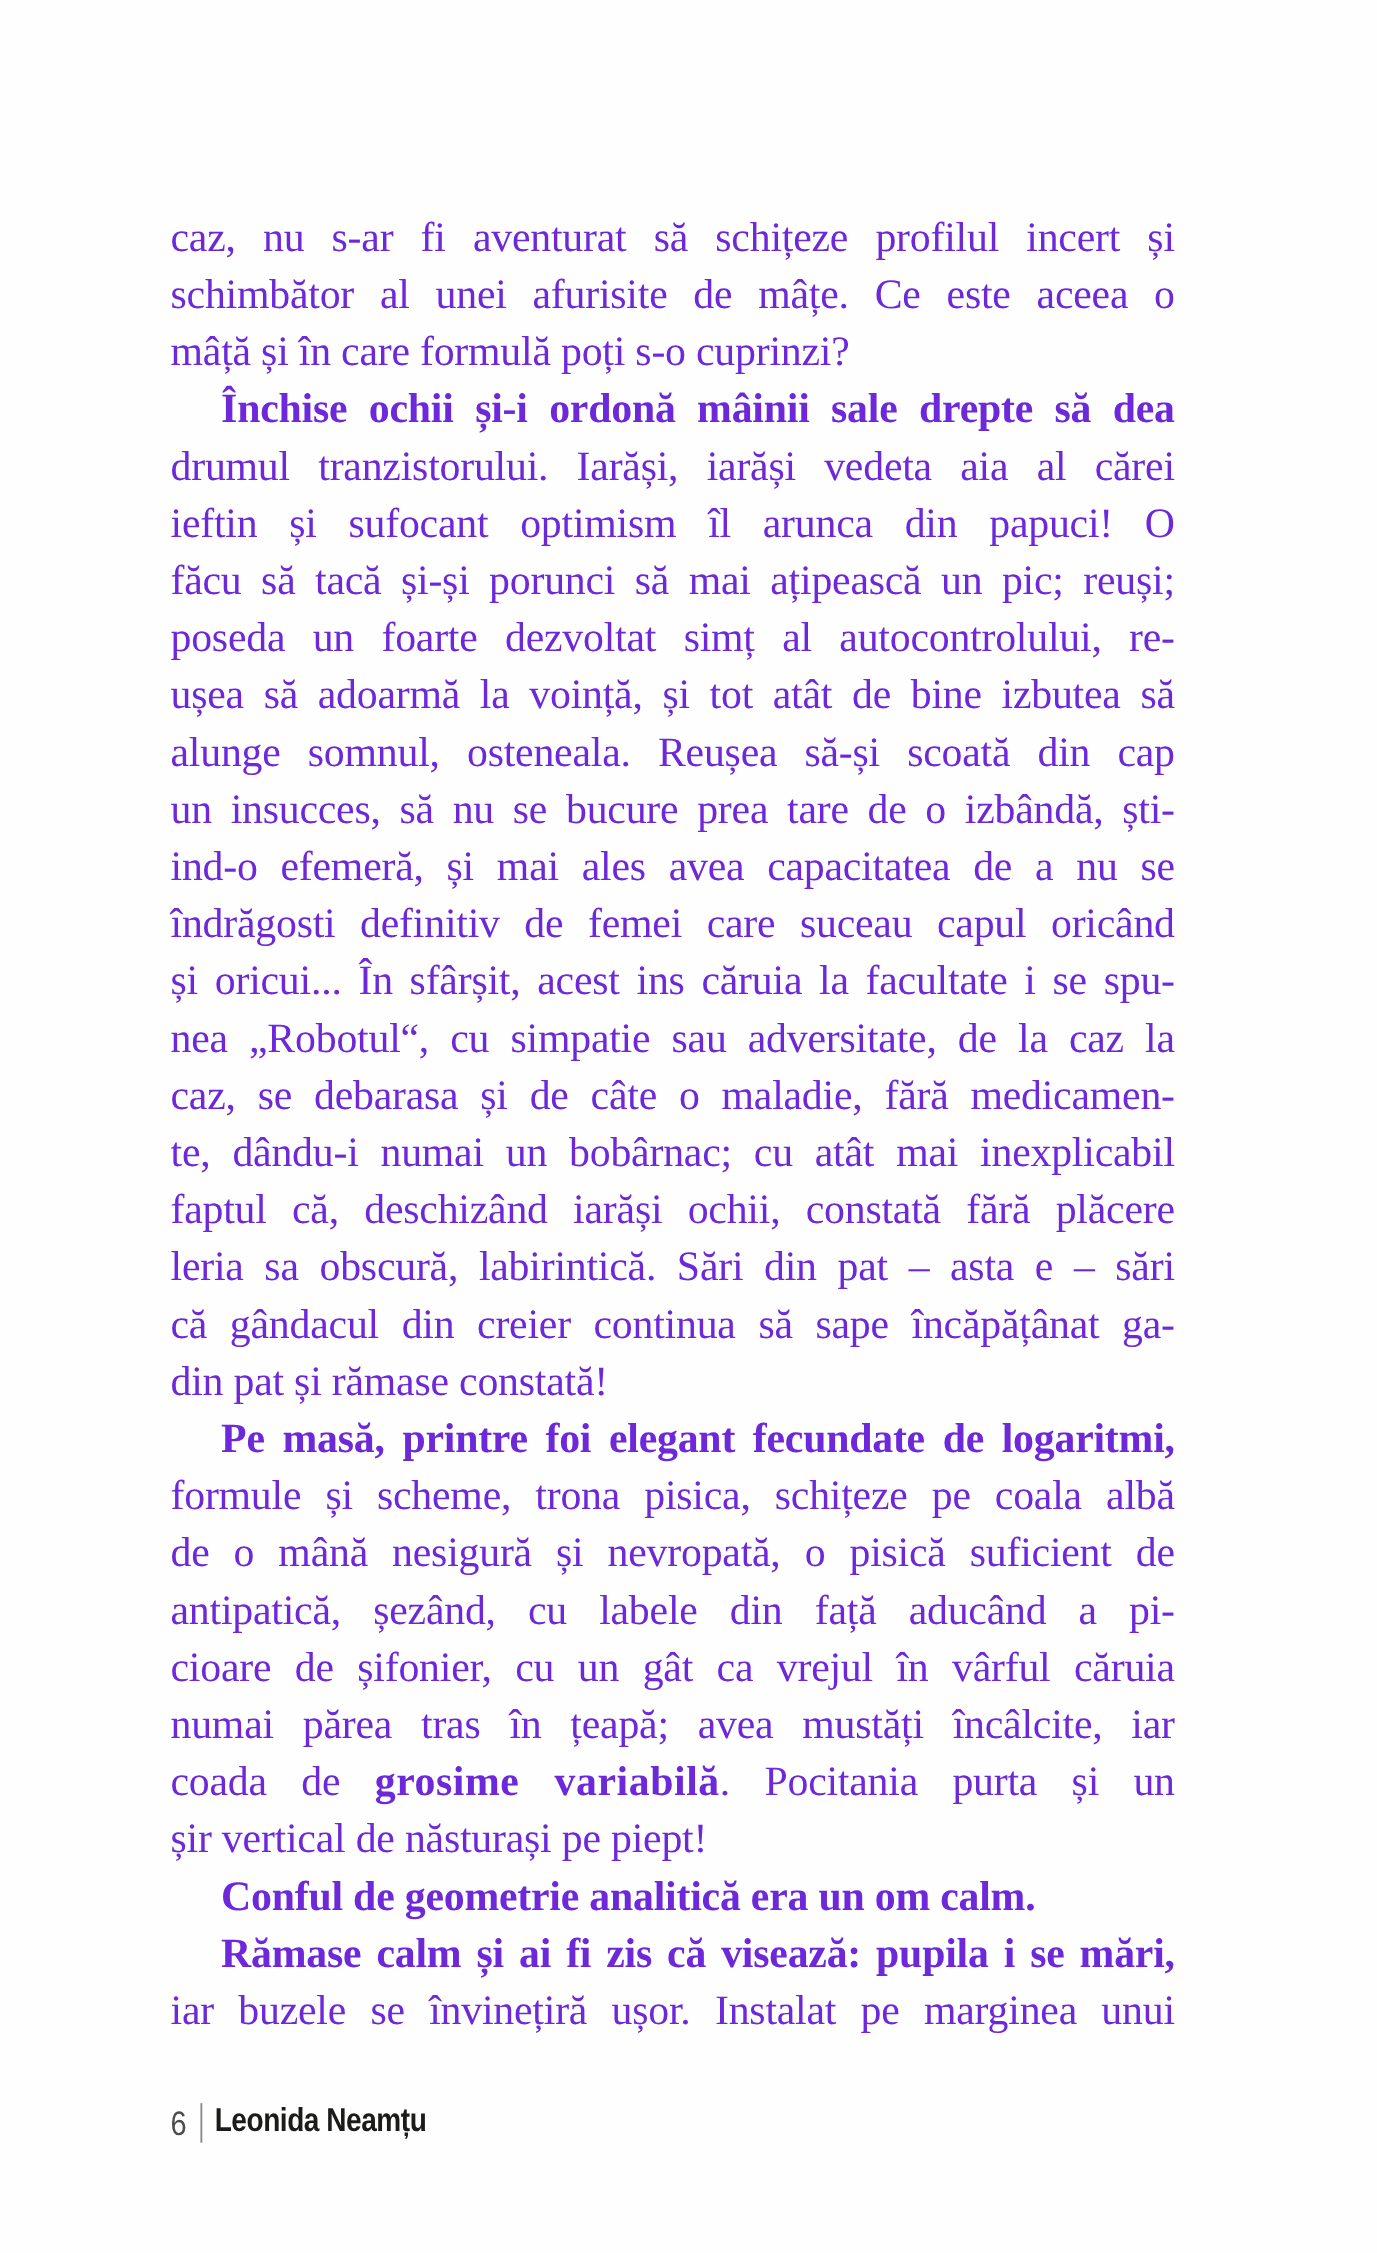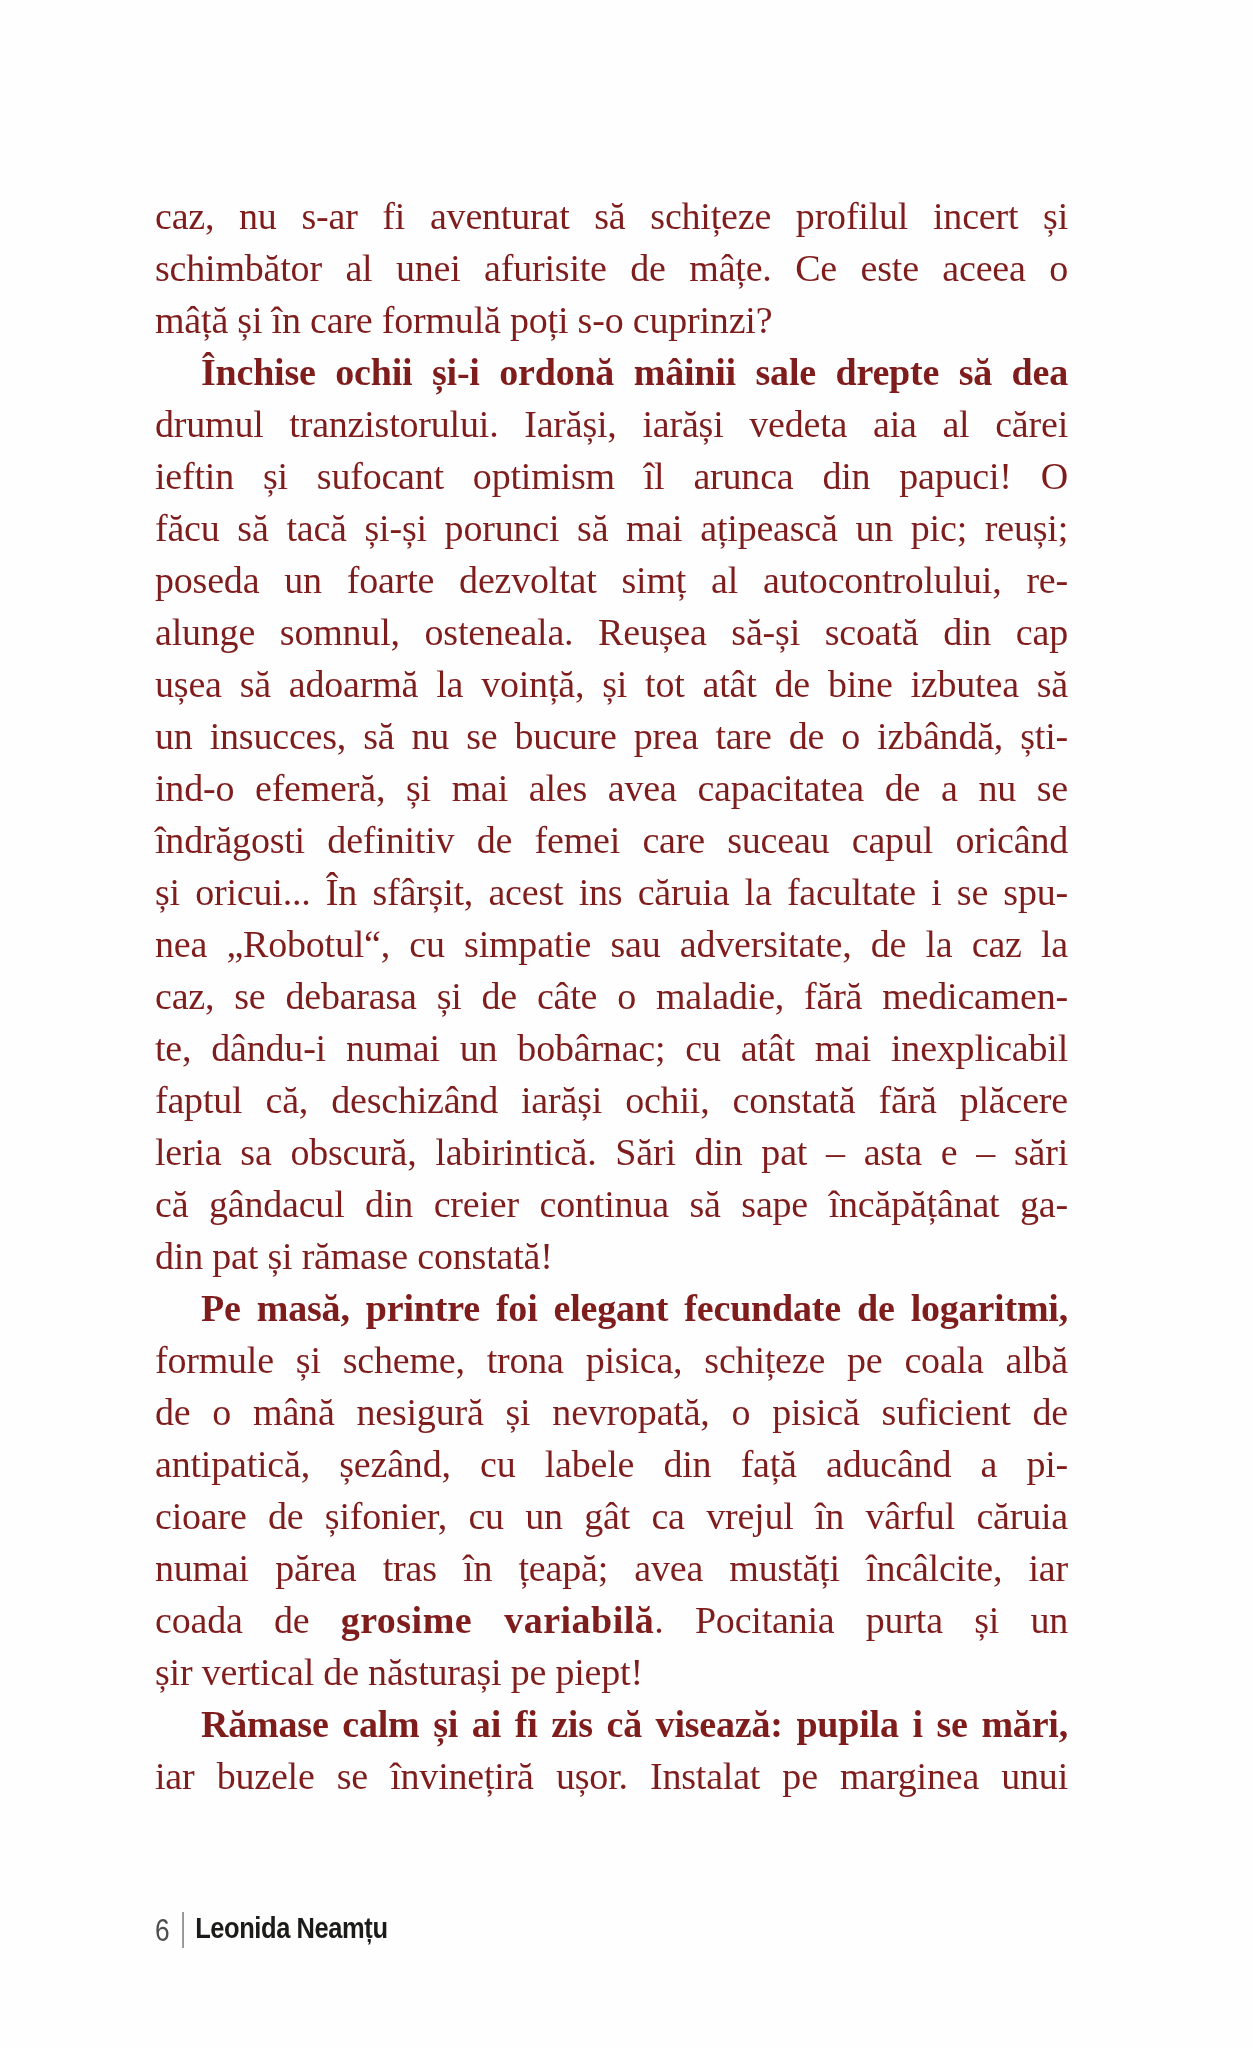--- a/index.html
+++ b/index.html
@@ -13,21 +13,21 @@
     height: 2048px;
     background: #fefefe;
     overflow: hidden;
     font-family: "Liberation Serif", serif;
   }
   .text-block {
     position: absolute;
     left: 155px;
     top: 190px;
     width: 913px;
-    color: #7f1d1d;
+    color: #6d28d9;
     font-size: 38px;
     line-height: 52px;
     letter-spacing: -0.2px;
   }
   .line {
     height: 52px;
     white-space: normal;
     text-align: left;
   }
   .line.justify {
@@ -81,41 +81,42 @@
 
   <div class="text-block">
       <div class="line justify"><span>caz, nu s-ar fi aventurat să schițeze profilul incert și</span></div>
       <div class="line justify"><span>schimbător al unei afurisite de mâțe. Ce este aceea o</span></div>
       <div class="line"><span>mâță și în care formulă poți s-o cuprinzi?</span></div>
       <div class="line justify indent"><span>Închise ochii și-i ordonă mâinii sale drepte să dea</span></div>
       <div class="line justify"><span>drumul tranzistorului. Iarăși, iarăși vedeta aia al cărei</span></div>
       <div class="line justify"><span>ieftin și sufocant optimism îl arunca din papuci! O</span></div>
       <div class="line justify"><span>făcu să tacă și-și porunci să mai ațipească un pic; reuși;</span></div>
       <div class="line justify"><span>poseda un foarte dezvoltat simț al autocontrolului, re-</span></div>
+      <div class="line justify"><span>ușea să adoarmă la voință, și tot atât de bine izbutea să</span></div>
       <div class="line justify"><span>alunge somnul, osteneala. Reușea să-și scoată din cap</span></div>
-      <div class="line justify"><span>ușea să adoarmă la voință, și tot atât de bine izbutea să</span></div>
       <div class="line justify"><span>un insucces, să nu se bucure prea tare de o izbândă, ști-</span></div>
       <div class="line justify"><span>ind-o efemeră, și mai ales avea capacitatea de a nu se</span></div>
       <div class="line justify"><span>îndrăgosti definitiv de femei care suceau capul oricând</span></div>
       <div class="line justify"><span>și oricui... În sfârșit, acest ins căruia la facultate i se spu-</span></div>
       <div class="line justify"><span>nea „Robotul“, cu simpatie sau adversitate, de la caz la</span></div>
       <div class="line justify"><span>caz, se debarasa și de câte o maladie, fără medicamen-</span></div>
       <div class="line justify"><span>te, dându-i numai un bobârnac; cu atât mai inexplicabil</span></div>
       <div class="line justify"><span>faptul că, deschizând iarăși ochii, constată fără plăcere</span></div>
       <div class="line justify"><span>leria sa obscură, labirintică. Sări din pat – asta e – sări</span></div>
       <div class="line justify"><span>că gândacul din creier continua să sape încăpățânat ga-</span></div>
       <div class="line"><span>din pat și rămase constată!</span></div>
       <div class="line justify indent"><span>Pe masă, printre foi elegant fecundate de logaritmi,</span></div>
       <div class="line justify"><span>formule și scheme, trona pisica, schițeze pe coala albă</span></div>
       <div class="line justify"><span>de o mână nesigură și nevropată, o pisică suficient de</span></div>
       <div class="line justify"><span>antipatică, șezând, cu labele din față aducând a pi-</span></div>
       <div class="line justify"><span>cioare de șifonier, cu un gât ca vrejul în vârful căruia</span></div>
       <div class="line justify"><span>numai părea tras în țeapă; avea mustăți încâlcite, iar</span></div>
       <div class="line justify"><span>coada de </span><b>grosime variabilă</b><span>. Pocitania purta și un</span></div>
       <div class="line"><span>șir vertical de năsturași pe piept!</span></div>
+      <div class="line indent"><span>Conful de geometrie analitică era un om calm.</span></div>
       <div class="line justify indent"><span>Rămase calm și ai fi zis că visează: pupila i se mări,</span></div>
       <div class="line justify"><span>iar buzele se învinețiră ușor. Instalat pe marginea unui</span></div>
     </div>
 
   <div class="footer">
     <span class="folio-number">6</span>
     <span class="folio-sep"></span>
     <span class="folio-author">Leonida Neamțu</span>
   </div>
 

